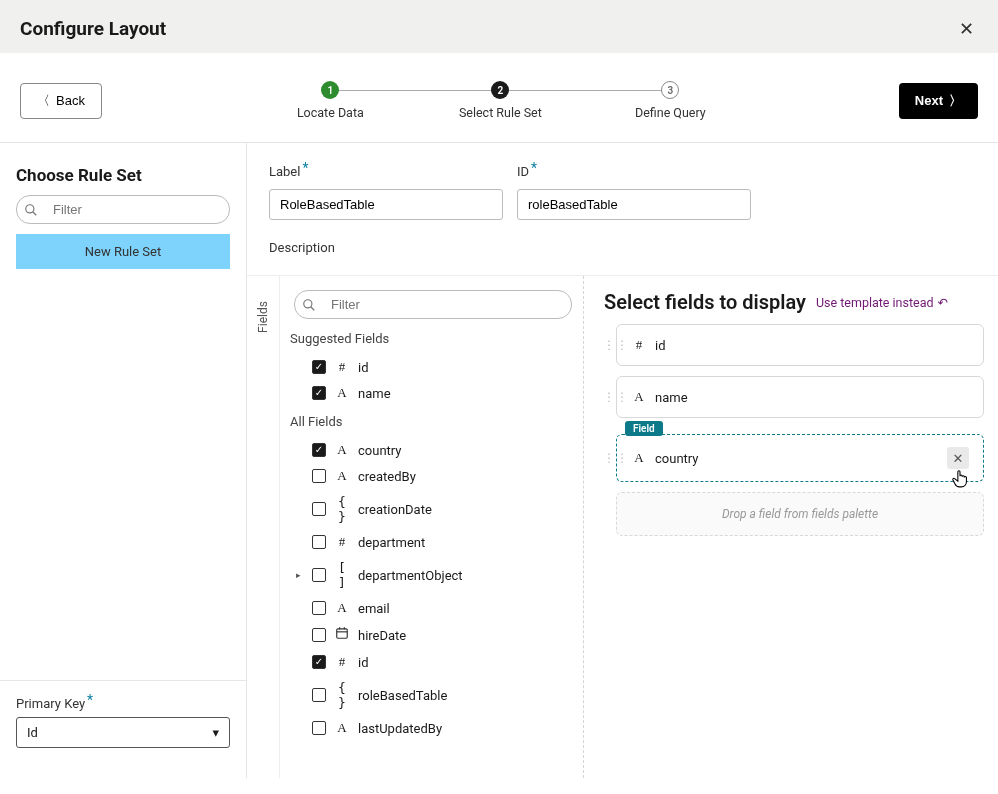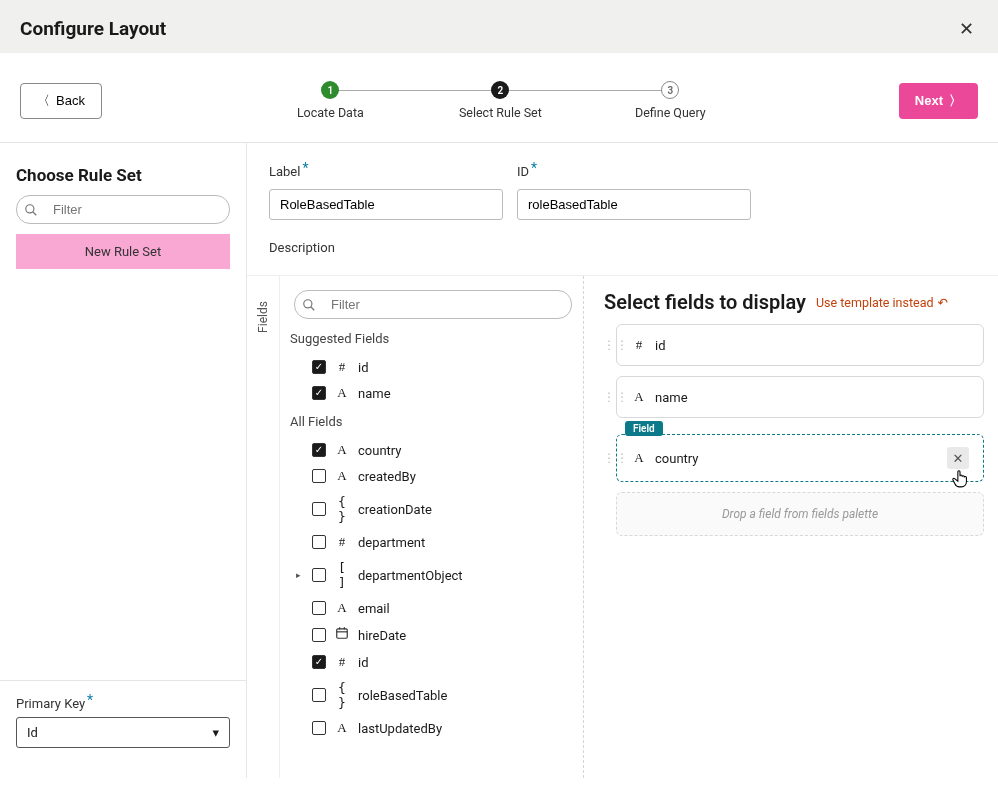--- a/index.html
+++ b/index.html
@@ -33,21 +33,21 @@
     border-radius: 4px;
     background: #fff;
     padding: 8px 16px;
     font-size: 13px;
     cursor: pointer;
     display: inline-flex;
     align-items: center;
     gap: 6px;
   }
   .next-btn {
-    background: #ec4899;
+    background: #000000;
     color: #fff;
     border: none;
     border-radius: 4px;
     padding: 9px 16px;
     font-size: 13px;
     font-weight: 600;
     cursor: pointer;
     display: inline-flex;
     align-items: center;
     gap: 6px;
@@ -102,21 +102,21 @@
     border: 1px solid #bbb;
     border-radius: 14px;
     font-size: 13px;
   }
   .search-icon-svg {
     position: absolute; left: 8px; top: 50%; transform: translateY(-50%);
     width:14px; height:14px;
   }
   .rule-row {
     padding: 10px 14px;
-    background: #f9a8d4;
+    background: #7dd3fc;
     color:#333;
     font-size:13px;
     text-align:center;
     margin-top:4px;
   }
   .sidebar-spacer { flex:1; }
   .pk-section { border-top:1px solid #e6e6e6; margin: 0 -16px; padding: 14px 16px 20px 16px;}
   .label-row { font-size: 13px; color:#333; margin-bottom:6px;}
   .req-star { color:#0d7fa5; font-size:14px; margin-left:2px; position:relative; top:-3px;}
   .select-box {
@@ -194,21 +194,21 @@
   }
   .chk.checked { background:#1a1a1a; }
   .chk.checked::after { content:"✓"; color:#fff; font-size:10px; line-height:1;}
   .type-icon { font-family: 'Georgia', serif; font-size:13px; width:16px; text-align:center; flex-shrink:0;}
   .expand-caret { position:absolute; left:8px; font-size:9px; color:#555;}
   .field-row.expandable { position:relative; }
   
   .canvas { flex:1; padding:14px 14px 14px 14px; }
   .canvas-head { display:flex; align-items:center; gap:10px; margin-bottom:10px; padding-left:6px;}
   .canvas-head h3 { font-size:20px; font-weight:600; }
-  .template-link { color:#c2410c; font-size:12.5px; cursor:pointer; display:inline-flex; align-items:center; gap:4px;}
+  .template-link { color:#701a75; font-size:12.5px; cursor:pointer; display:inline-flex; align-items:center; gap:4px;}
   .slot {
     border:1px solid #d8d8d8;
     border-radius:6px;
     padding:12px 14px;
     margin:0 0 10px 18px;
     display:flex;
     align-items:center;
     gap:8px;
     position:relative;
     background:#fff;

